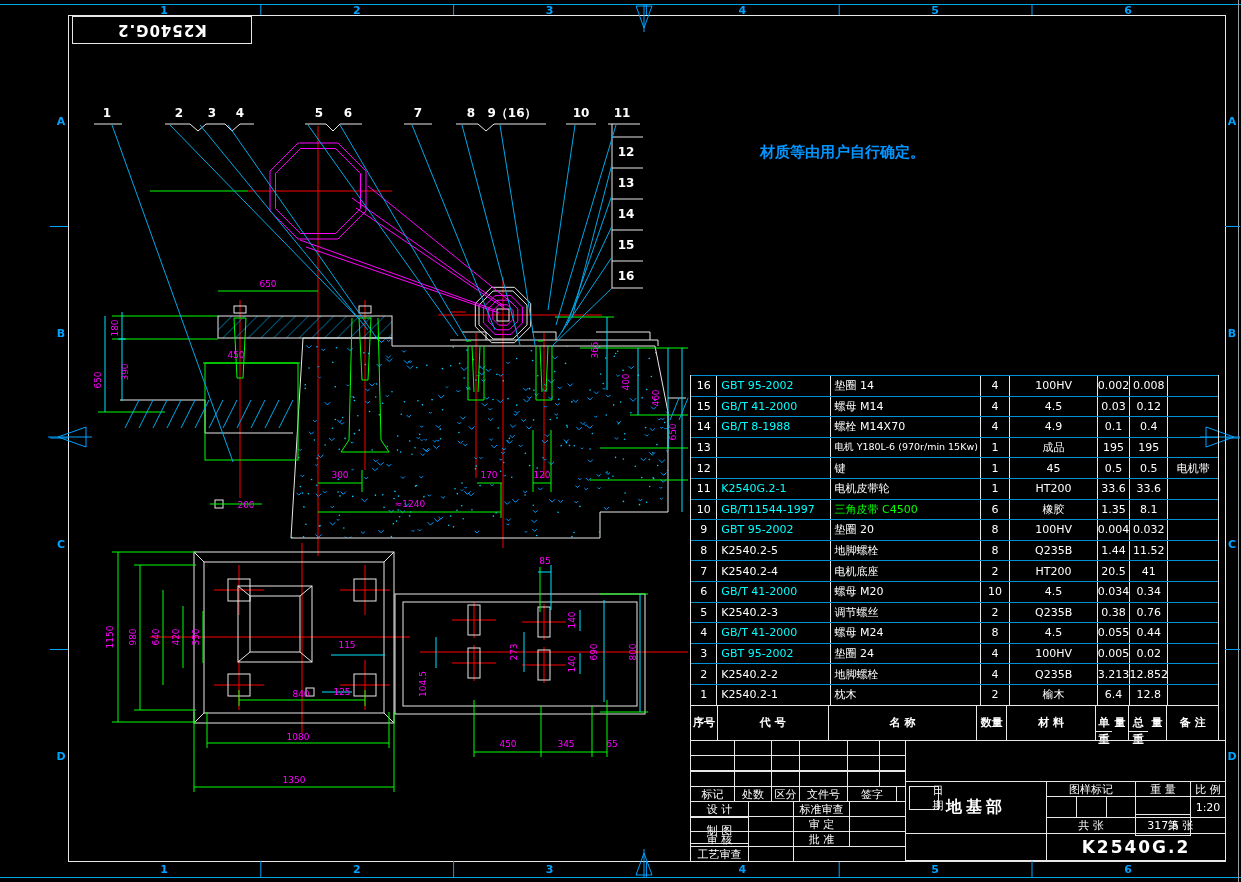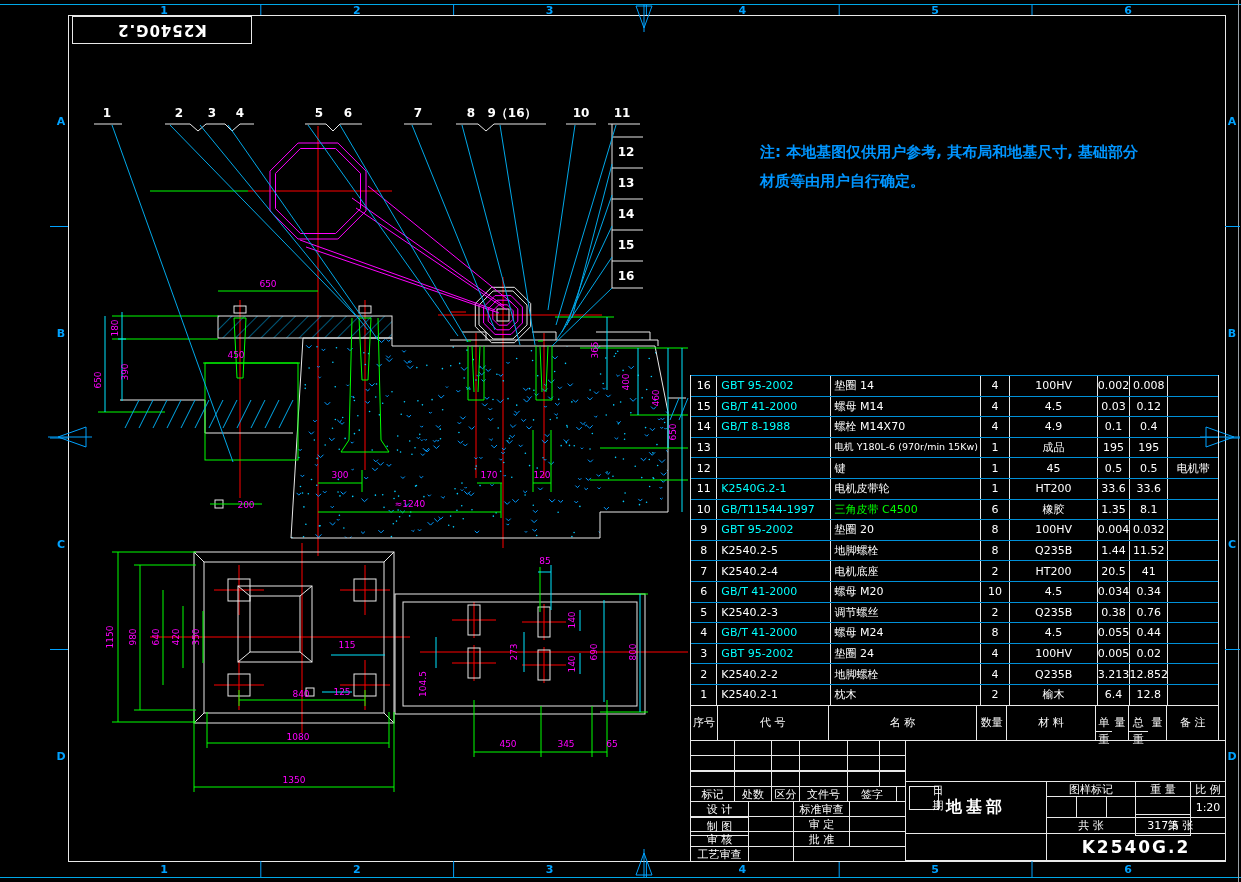--- a/index.html
+++ b/index.html
@@ -13,21 +13,21 @@
            display:flex;align-items:center;justify-content:center;}
   #codebox span{transform:rotate(180deg);font-size:15px;font-weight:bold;letter-spacing:1px;}
   #note{position:absolute;left:760px;top:138px;width:420px;color:#0095ff;font-size:15px;font-weight:bold;line-height:1.9;}
   
   #bom{position:absolute;left:690px;top:375px;width:527px;border-left:1px solid #e8e8e8;border-right:1px solid #e8e8e8;}
   .bomrow{display:flex;height:19.6px;border-top:1px solid #0090d8;font-size:11px;}
   .bomrow>div{border-right:1px solid #e8e8e8;overflow:hidden;white-space:nowrap;display:flex;align-items:center;justify-content:center;}
   .bomrow>div:last-child{border-right:none;}
   .bomrow .c-name{justify-content:flex-start;padding-left:4px;}
   .bomrow .c-code{justify-content:flex-start;padding-left:4px;}
-  #bomhead{display:flex;height:34px;border-top:1px solid #e8e8e8;border-bottom:1px solid #e8e8e8;font-size:11px;font-weight:normal;}
+  #bomhead{display:flex;height:34px;border-top:1px solid #e8e8e8;border-bottom:1px solid #e8e8e8;font-size:11px;font-weight:bold;}
   #bomhead>div{border-right:1px solid #e8e8e8;display:flex;align-items:center;justify-content:center;}
   #bomhead>div:last-child{border-right:none;}
   .wcol{}
   .wcol span{display:block;height:17px;line-height:17px;width:100%;text-align:center;}
   .wcol span:first-child{border-bottom:1px solid #e8e8e8;}
   
   .tb{position:absolute;border:1px solid #e8e8e8;box-sizing:border-box;display:flex;align-items:center;justify-content:center;font-size:11px;color:#fff;}
   #tname{font-size:16px;font-weight:bold;letter-spacing:4px;}
   #tnum{font-size:17px;font-weight:bold;letter-spacing:2px;}
   svg text{font-family:"DejaVu Sans",sans-serif;}
@@ -64,21 +64,20 @@
       <div class="zone" style="left: 61px; top: 332.5px;">B</div>
       <div class="zone" style="left: 61px; top: 544px;">C</div>
       <div class="zone" style="left: 61px; top: 755.5px;">D</div>
       <div class="zone" style="left: 1232px; top: 121px;">A</div>
       <div class="zone" style="left: 1232px; top: 332.5px;">B</div>
       <div class="zone" style="left: 1232px; top: 544px;">C</div>
       <div class="zone" style="left: 1232px; top: 755.5px;">D</div>
     </div>
 
   <div id="note">
-    <div>注: 本地基图仅供用户参考, 其布局和地基尺寸, 基础部分</div>
     <div>材质等由用户自行确定。</div>
   </div>
 
   <svg id="cad" class="abs" style="left:0;top:0" width="1241" height="882" viewBox="0 0 1241 882">
     <defs>
       <pattern id="hatch" width="9" height="9" patternUnits="userSpaceOnUse" patternTransform="rotate(45)">
         <line x1="0" y1="0" x2="0" y2="9" stroke="#00a8e8" stroke-width="1"></line>
       </pattern>
       <clipPath id="bodyclip">
         <path d="M303,338 L392,338 L392,346 L655,346 L668,412 L668,512 L600,512 L600,538 L291,538 Z"></path>
@@ -1041,21 +1040,21 @@
       <div class="tb" style="left: 690px; top: 786px; width: 45px; height: 16px;">标记</div>
       <div class="tb" style="left: 734px; top: 786px; width: 38px; height: 16px;">处数</div>
       <div class="tb" style="left: 771px; top: 786px; width: 29px; height: 16px;">区分</div>
       <div class="tb" style="left: 799px; top: 786px; width: 49px; height: 16px;">文件号</div>
       <div class="tb" style="left: 847px; top: 786px; width: 50px; height: 16px;">签字</div>
       <div class="tb" style="left: 909px; top: 786px; width: 27px; height: 24px; padding-left: 28px;">日期</div>
       <div class="tb" style="left: 690px; top: 801px; width: 59px; height: 17px;">设  计</div>
       <div class="tb" style="left: 748px; top: 801px; width: 46px; height: 16px;"></div>
       <div class="tb" style="left: 793px; top: 801px; width: 57px; height: 16px;">标准审查</div>
       <div class="tb" style="left: 849px; top: 801px; width: 57px; height: 16px;"></div>
-      <div class="tb" style="left: 690px; top: 816px; width: 59px; height: 20px;">制  图</div>
+      <div class="tb" style="left: 690px; top: 816px; width: 59px; height: 28px;">制  图</div>
       <div class="tb" style="left: 748px; top: 816px; width: 46px; height: 16px;"></div>
       <div class="tb" style="left: 793px; top: 816px; width: 57px; height: 16px;">审  定</div>
       <div class="tb" style="left: 849px; top: 816px; width: 57px; height: 16px;"></div>
       <div class="tb" style="left: 690px; top: 831px; width: 59px; height: 16px;">审  核</div>
       <div class="tb" style="left: 748px; top: 831px; width: 46px; height: 16px;"></div>
       <div class="tb" style="left: 793px; top: 831px; width: 57px; height: 16px;">批  准</div>
       <div class="tb" style="left: 849px; top: 831px; width: 57px; height: 16px;"></div>
       <div class="tb" style="left: 690px; top: 846px; width: 59px; height: 16px;">工艺审查</div>
       <div class="tb" style="left: 748px; top: 846px; width: 46px; height: 16px;"></div>
       <div class="tb" style="left: 793px; top: 846px; width: 113px; height: 16px;"></div>

